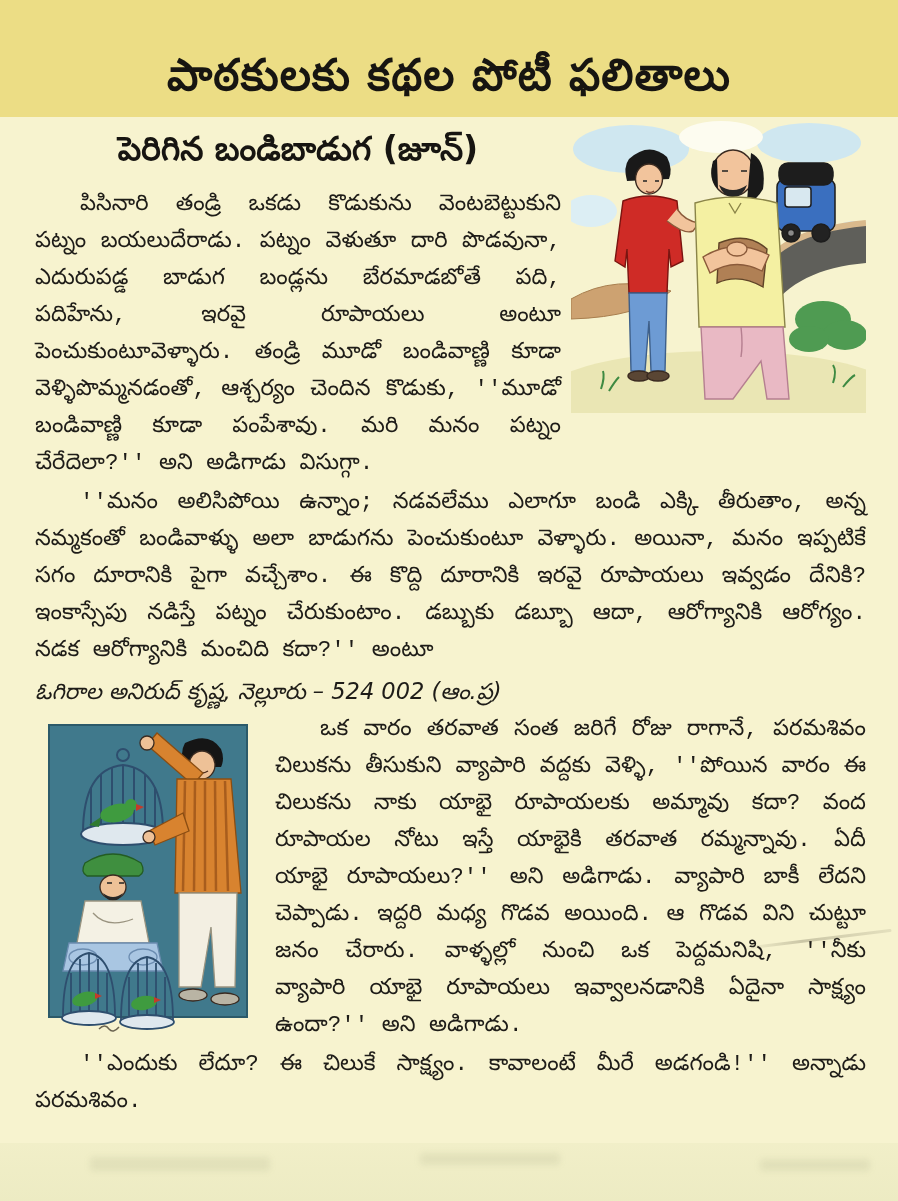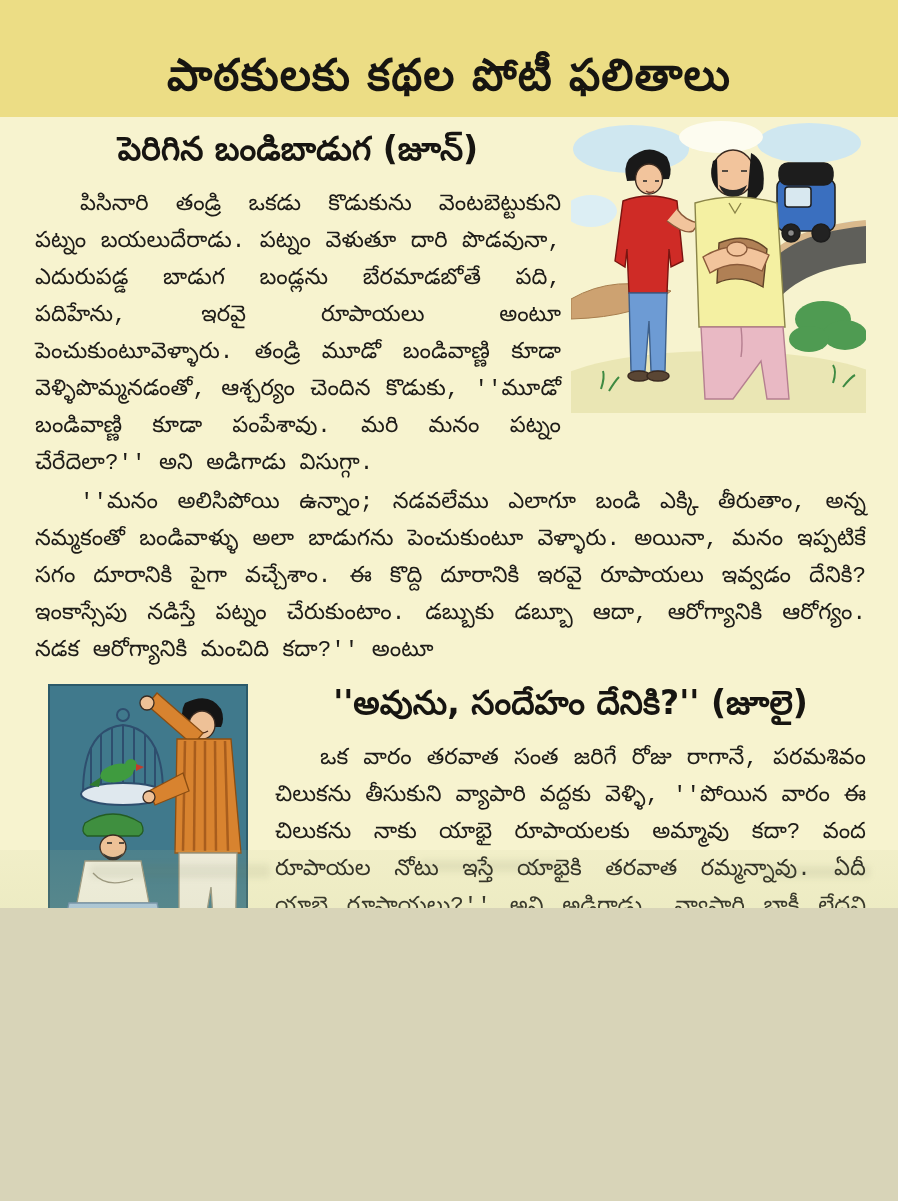--- a/index.html
+++ b/index.html
@@ -1,18 +1,18 @@
 <!DOCTYPE html>
 <html><head>
 <meta charset="utf-8">
 <style>
   html,body{margin:0;padding:0;background:#d8d4b8;}
   .page{
     position:relative;
-    width:898px;height:908px;
+    width:898px;height:1201px;
     background:#f7f3cf;
     overflow:hidden;
     font-family:"DejaVu Sans","Liberation Sans",sans-serif;
     color:#1e1c18;
   }
   
   .masthead{
     position:relative;
     height:117px;
     background:#ecdd85;
@@ -143,20 +143,21 @@
         </g>
       </svg>
     </figure>
 
     <h2 class="story-heading">పెరిగిన బండిబాడుగ (జూన్)</h2>
 
     <p class="body-text">పిసినారి తండ్రి ఒకడు కొడుకును వెంటబెట్టుకుని పట్నం బయలుదేరాడు. పట్నం వెళుతూ దారి పొడవునా, ఎదురుపడ్డ బాడుగ బండ్లను బేరమాడబోతే పది, పదిహేను, ఇరవై రూపాయలు అంటూ పెంచుకుంటూవెళ్ళారు. తండ్రి మూడో బండివాణ్ణి కూడా వెళ్ళిపొమ్మనడంతో, ఆశ్చర్యం చెందిన కొడుకు, ''మూడో బండివాణ్ణి కూడా పంపేశావు. మరి మనం పట్నం చేరేదెలా?'' అని అడిగాడు విసుగ్గా.</p>
     <p class="body-text">''మనం అలిసిపోయి ఉన్నాం; నడవలేము ఎలాగూ బండి ఎక్కి తీరుతాం, అన్న నమ్మకంతో బండివాళ్ళు అలా బాడుగను పెంచుకుంటూ వెళ్ళారు. అయినా, మనం ఇప్పటికే సగం దూరానికి పైగా వచ్చేశాం. ఈ కొద్ది దూరానికి ఇరవై రూపాయలు ఇవ్వడం దేనికి? ఇంకాస్సేపు నడిస్తే పట్నం చేరుకుంటాం. డబ్బుకు డబ్బూ ఆదా, ఆరోగ్యానికి ఆరోగ్యం. నడక ఆరోగ్యానికి మంచిది కదా?'' అంటూ</p>
 
     <div class="line-split">
+      <span class="byline">ఓగిరాల అనిరుద్ కృష్ణ, నెల్లూరు – 524 002 (ఆం.ప్ర)</span>
     </div>
   </section>
 
   <section class="story">
 
     <figure class="fig-left">
       <svg viewBox="0 0 216 318">
 
         <rect x="6" y="4" width="198" height="292" fill="#40798c"></rect>
         <rect x="6" y="4" width="198" height="292" fill="none" stroke="#2c5a6a" stroke-width="2"></rect>
@@ -240,21 +241,20 @@
           <line x1="122" y1="256" x2="122" y2="300"></line>
           <ellipse cx="104" cy="301" rx="27" ry="7" fill="#dfe8ee"></ellipse>
         </g>
         <ellipse cx="101" cy="282" rx="13" ry="7" fill="#3f9b3f" transform="rotate(-10 101 282)"></ellipse>
         <path d="M111 276 l7 3 -7 3 Z" fill="#c43b2a"></path>
 
         <path d="M56 308 q6 -6 10 0 q4 5 10 -2" fill="none" stroke="#6a6350" stroke-width="1.5"></path>
       </svg>
     </figure>
 
-    <h2 class="story-heading">''అవును, సందేహం దేనికి?'' (జూలై)</h2>
 
     <p class="body-text">ఒక వారం తరవాత సంత జరిగే రోజు రాగానే, పరమశివం చిలుకను తీసుకుని వ్యాపారి వద్దకు వెళ్ళి, ''పోయిన వారం ఈ చిలుకను నాకు యాభై రూపాయలకు అమ్మావు కదా? వంద రూపాయల నోటు ఇస్తే యాభైకి తరవాత రమ్మన్నావు. ఏదీ యాభై రూపాయలు?'' అని అడిగాడు. వ్యాపారి బాకీ లేదని చెప్పాడు. ఇద్దరి మధ్య గొడవ అయింది. ఆ గొడవ విని చుట్టూ జనం చేరారు. వాళ్ళల్లో నుంచి ఒక పెద్దమనిషి, ''నీకు వ్యాపారి యాభై రూపాయలు ఇవ్వాలనడానికి ఏదైనా సాక్ష్యం ఉందా?'' అని అడిగాడు.</p>
     <p class="body-text">''ఎందుకు లేదూ? ఈ చిలుకే సాక్ష్యం. కావాలంటే మీరే అడగండి!'' అన్నాడు పరమశివం.</p>
 
   </section>
 
   <div class="crease"></div>
   <div class="ghost-band">
     <div class="ghost-blob" style="left:90px;top:14px;width:180px;height:14px;"></div>
     <div class="ghost-blob" style="left:420px;top:10px;width:140px;height:12px;"></div>

